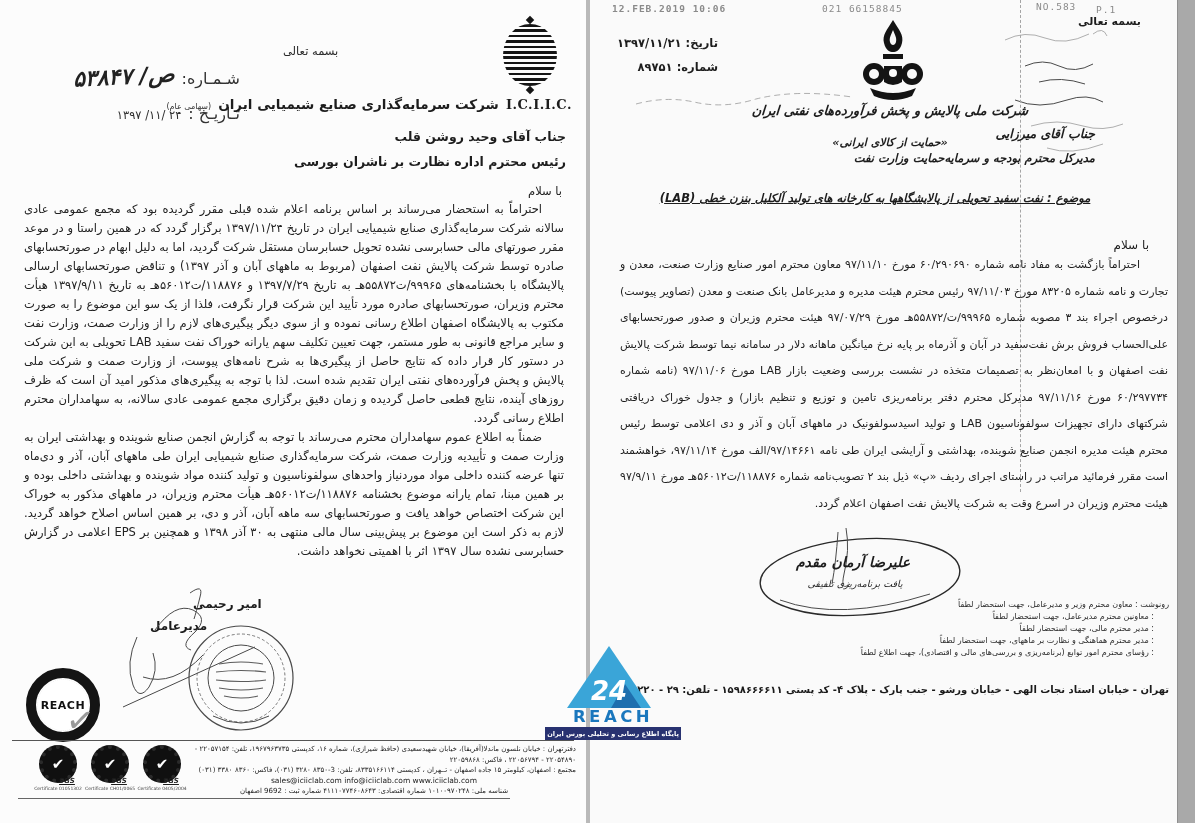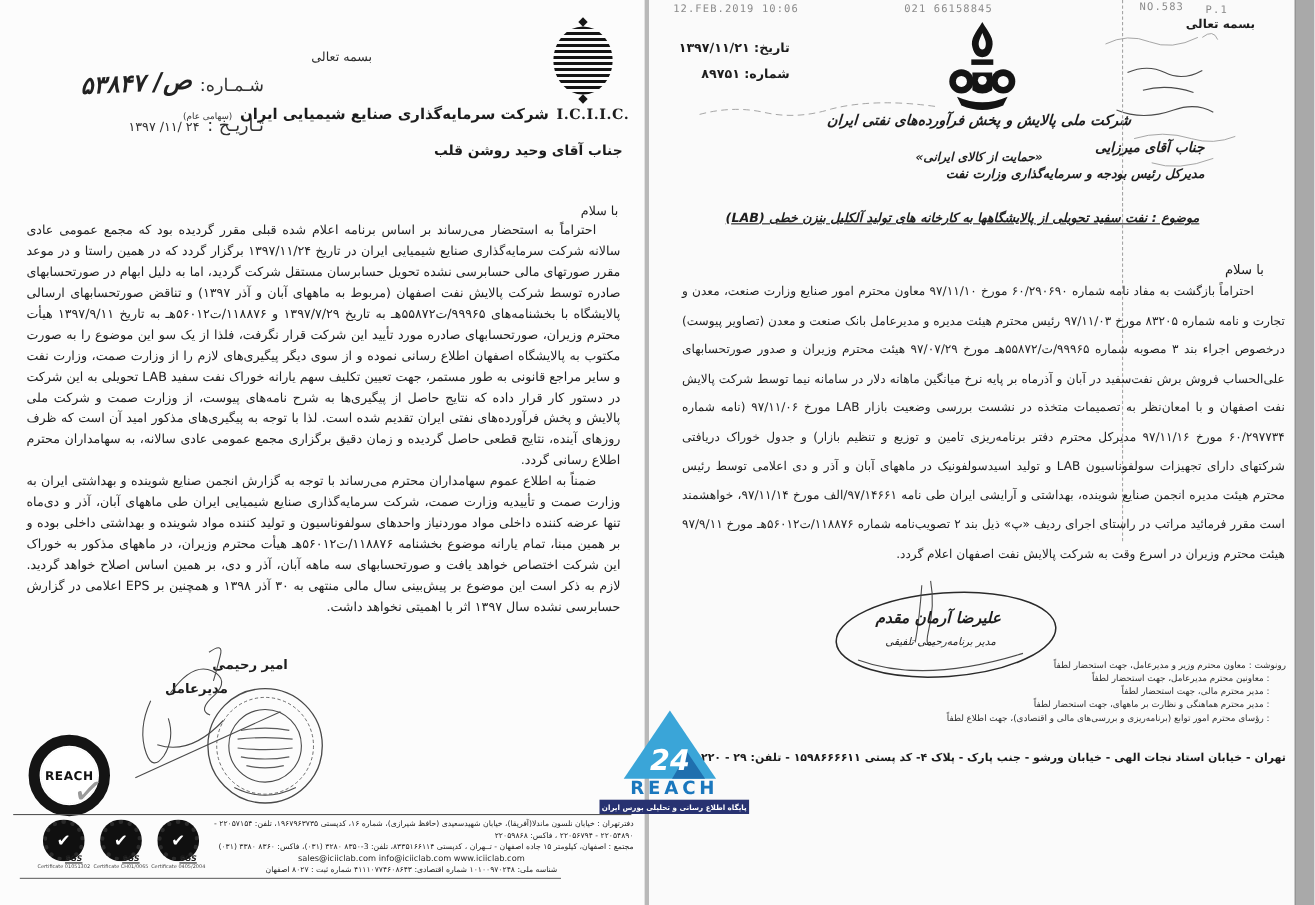--- a/index.html
+++ b/index.html
@@ -104,20 +104,21 @@
 
     <div class="abs iciic-logo"></div>
 
     <div class="abs l-header">
       <span class="l-latin">I.C.I.I.C.</span>
       <span class="l-company">شرکت سرمایه‌گذاری صنایع شیمیایی ایران</span>
       <span class="l-cotype">(سهامی عام)</span>
     </div>
 
     <div class="abs l-addr a1">جناب آقای وحید روشن قلب</div>
+    <div class="abs l-addr a2">رئیس محترم اداره نظارت بر ناشران بورسی</div>
 
     <div class="abs l-salut">با سلام</div>
 
     <div class="abs l-body">
       <p>احتراماً به استحضار می‌رساند بر اساس برنامه اعلام شده قبلی مقرر گردیده بود که مجمع عمومی عادی سالانه شرکت سرمایه‌گذاری صنایع شیمیایی ایران در تاریخ ۱۳۹۷/۱۱/۲۴ برگزار گردد که در همین راستا و در موعد مقرر صورتهای مالی حسابرسی نشده تحویل حسابرسان مستقل شرکت گردید، اما به دلیل ابهام در صورتحسابهای صادره توسط شرکت پالایش نفت اصفهان (مربوط به ماههای آبان و آذر ۱۳۹۷) و تناقض صورتحسابهای ارسالی پالایشگاه با بخشنامه‌های ۹۹۹۶۵/ت۵۵۸۷۲هـ به تاریخ ۱۳۹۷/۷/۲۹ و ۱۱۸۸۷۶/ت۵۶۰۱۲هـ به تاریخ ۱۳۹۷/۹/۱۱ هیأت محترم وزیران، صورتحسابهای صادره مورد تأیید این شرکت قرار نگرفت، فلذا از یک سو این موضوع را به صورت مکتوب به پالایشگاه اصفهان اطلاع رسانی نموده و از سوی دیگر پیگیری‌های لازم را از وزارت صمت، وزارت نفت و سایر مراجع قانونی به طور مستمر، جهت تعیین تکلیف سهم یارانه خوراک نفت سفید LAB تحویلی به این شرکت در دستور کار قرار داده که نتایج حاصل از پیگیری‌ها به شرح نامه‌های پیوست، از وزارت صمت و شرکت ملی پالایش و پخش فرآورده‌های نفتی ایران تقدیم شده است. لذا با توجه به پیگیری‌های مذکور امید آن است که ظرف روزهای آینده، نتایج قطعی حاصل گردیده و زمان دقیق برگزاری مجمع عمومی عادی سالانه، به سهامداران محترم اطلاع رسانی گردد.</p>
       <p>ضمناً به اطلاع عموم سهامداران محترم می‌رساند با توجه به گزارش انجمن صنایع شوینده و بهداشتی ایران به وزارت صمت و تأییدیه وزارت صمت، شرکت سرمایه‌گذاری صنایع شیمیایی ایران طی ماههای آبان، آذر و دی‌ماه تنها عرضه کننده داخلی مواد موردنیاز واحدهای سولفوناسیون و تولید کننده مواد شوینده و بهداشتی داخلی بوده و بر همین مبنا، تمام یارانه موضوع بخشنامه ۱۱۸۸۷۶/ت۵۶۰۱۲هـ هیأت محترم وزیران، در ماههای مذکور به خوراک این شرکت اختصاص خواهد یافت و صورتحسابهای سه ماهه آبان، آذر و دی، بر همین اساس اصلاح خواهد گردید. لازم به ذکر است این موضوع بر پیش‌بینی سال مالی منتهی به ۳۰ آذر ۱۳۹۸ و همچنین بر EPS اعلامی در گزارش حسابرسی نشده سال ۱۳۹۷ اثر با اهمیتی نخواهد داشت.</p>
     </div>
 
     <div class="abs l-signname">امیر رحیمی</div>
     <div class="abs l-signtitle">مدیرعامل</div>
@@ -163,30 +164,30 @@
         <div class="sgs-circle">✔</div>
         <div class="sgs-word">SGS</div>
         <div class="sgs-cert">Certificate 0405/2004</div>
       </div>
     </div>
 
     <div class="abs l-footer">
       <div>دفترتهران : خیابان نلسون ماندلا(آفریقا)، خیابان شهیدسعیدی (حافظ شیرازی)، شماره ۱۶، کدپستی ۱۹۶۷۹۶۳۷۳۵، تلفن: ۲۲۰۵۷۱۵۴ - ۲۲۰۵۴۸۹۰ - ۲۲۰۵۶۷۹۴ ، فاکس: ۲۲۰۵۹۸۶۸</div>
       <div>مجتمع : اصفهان، کیلومتر ۱۵ جاده اصفهان - تــهران ، کدپستی ۸۳۳۵۱۶۶۱۱۴، تلفن: 3-۸۳۵۰ ۳۲۸۰ (۰۳۱)، فاکس: ۸۳۶۰ ۳۳۸۰ (۰۳۱)</div>
       <div class="c ltr">sales@iciiclab.com    info@iciiclab.com    www.iciiclab.com</div>
-      <div class="c">شناسه ملی: ۱۰۱۰۰۹۷۰۲۴۸    شماره اقتصادی: ۴۱۱۱۰۷۷۴۶۰۸۶۴۳    شماره ثبت : ۸۰۲۷ اصفهان</div>
+      <div class="c">شناسه ملی: ۱۰۱۰۰۹۷۰۲۴۸    شماره اقتصادی: ۴۱۱۱۰۷۷۴۶۰۸۶۴۳    شماره ثبت : 9692 اصفهان</div>
     </div>
 
     <div class="l-rule-bot abs"></div>
   </div>
 
   <div class="page-divider"></div>
 
   <div class="page-right">
-    <div class="abs r-fax" style="left:22px;top:3px;">12.FEB.2019  10:06</div>
+    <div class="abs r-fax" style="left:22px;top:3px;font-weight:bold;">12.FEB.2019  10:06</div>
     <div class="abs r-fax" style="left:232px;top:3px;">021 66158845</div>
     <div class="abs r-fax" style="left:446px;top:1px;">NO.583</div>
     <div class="abs r-fax" style="left:506px;top:4px;">P.1</div>
 
     <div class="abs r-besmele">بسمه تعالی</div>
 
     <svg class="abs" style="right:12px;top:26px;" width="170" height="150">
       <path class="scr-light" d="M10,14 q20,-10 40,-2 q20,8 44,-4 M98,8 q10,-8 14,2"></path>
       <path class="scr" d="M30,40 q18,-8 34,0 q16,8 34,-2 M44,56 q22,-6 46,2 M20,74 q24,10 52,0 q20,-7 36,2"></path>
       <path class="scr-light" d="M36,100 q26,-8 52,0 q20,6 40,-2 M52,122 q24,8 56,-4"></path>
@@ -211,38 +212,38 @@
       <circle cx="31" cy="55" r="4" fill="#fafafa"></circle>
       <path d="M8,70 q23,10 46,0 l-4,8 q-19,8 -38,0 Z" fill="#141414"></path>
     </svg>
 
     <div class="abs r-company">شرکت ملی پالایش و پخش فرآورده‌های نفتی ایران</div>
     <div class="abs r-slogan">«حمایت از کالای ایرانی»</div>
 
     <div class="abs r-fold"></div>
 
     <div class="abs r-addr a1">جناب آقای میرزایی</div>
-    <div class="abs r-addr a2">مدیرکل رئیس بودجه و سرمایه‌گذاری وزارت نفت</div>
+    <div class="abs r-addr a2">مدیرکل محترم بودجه و سرمایه‌حمایت وزارت نفت</div>
 
     <div class="abs r-subject">موضوع : نفت سفید تحویلی از پالایشگاهها به کارخانه های تولید آلکلیل بنزن خطی (LAB)</div>
 
     <div class="abs r-salut">با سلام</div>
 
     <div class="abs r-body">
       <p>احتراماً بازگشت به مفاد نامه شماره ۶۰/۲۹۰۶۹۰ مورخ ۹۷/۱۱/۱۰ معاون محترم امور صنایع وزارت صنعت، معدن و تجارت و نامه شماره ۸۳۲۰۵ مورخ ۹۷/۱۱/۰۳ رئیس محترم هیئت مدیره و مدیرعامل بانک صنعت و معدن (تصاویر پیوست) درخصوص اجراء بند ۳ مصوبه شماره ۹۹۹۶۵/ت/۵۵۸۷۲هـ مورخ ۹۷/۰۷/۲۹ هیئت محترم وزیران و صدور صورتحسابهای علی‌الحساب فروش برش نفت‌سفید در آبان و آذرماه بر پایه نرخ میانگین ماهانه دلار در سامانه نیما توسط شرکت پالایش نفت اصفهان و با امعان‌نظر به تصمیمات متخذه در نشست بررسی وضعیت بازار LAB مورخ ۹۷/۱۱/۰۶ (نامه شماره ۶۰/۲۹۷۷۳۴ مورخ ۹۷/۱۱/۱۶ مدیرکل محترم دفتر برنامه‌ریزی تامین و توزیع و تنظیم بازار) و جدول خوراک دریافتی شرکتهای دارای تجهیزات سولفوناسیون LAB و تولید اسیدسولفونیک در ماههای آبان و آذر و دی اعلامی توسط رئیس محترم هیئت مدیره انجمن صنایع شوینده، بهداشتی و آرایشی ایران طی نامه ۹۷/۱۴۶۶۱/الف مورخ ۹۷/۱۱/۱۴، خواهشمند است مقرر فرمائید مراتب در راستای اجرای ردیف «پ» ذیل بند ۲ تصویب‌نامه شماره ۱۱۸۸۷۶/ت۵۶۰۱۲هـ مورخ ۹۷/۹/۱۱ هیئت محترم وزیران در اسرع وقت به شرکت پالایش نفت اصفهان اعلام گردد.</p>
     </div>
 
     <div class="abs r-sig">
       <svg width="230" height="105" style="position:absolute;left:0;top:0;">
         <ellipse cx="110" cy="55" rx="100" ry="38" fill="none" stroke="#2a2a2a" stroke-width="1.4" transform="rotate(-4 110 55)"></ellipse>
         <path class="scr" stroke-width="1.6" d="M96,6 q4,22 -2,46 q-4,18 6,10 M88,10 q-2,30 -6,52"></path>
         <path class="scr" stroke-width="1.2" d="M30,78 q60,22 150,-6"></path>
       </svg>
       <div class="r-signame">علیرضا آرمان مقدم</div>
-      <div class="r-sigtitle">مدیر برنامه‌رحیمی تلفیقی</div>
+      <div class="r-sigtitle">یافت برنامه‌ریزی تلفیقی</div>
     </div>
 
     <div class="abs r-cc">
       <div>رونوشت : معاون محترم وزیر و مدیرعامل، جهت استحضار لطفاً</div>
       <div>: معاونین محترم مدیرعامل، جهت استحضار لطفاً</div>
       <div>: مدیر محترم مالی، جهت استحضار لطفاً</div>
       <div>: مدیر محترم هماهنگی و نظارت بر ماههای، جهت استحضار لطفاً</div>
       <div>: رؤسای محترم امور توابع (برنامه‌ریزی و بررسی‌های مالی و اقتصادی)، جهت اطلاع لطفاً</div>
     </div>
 

